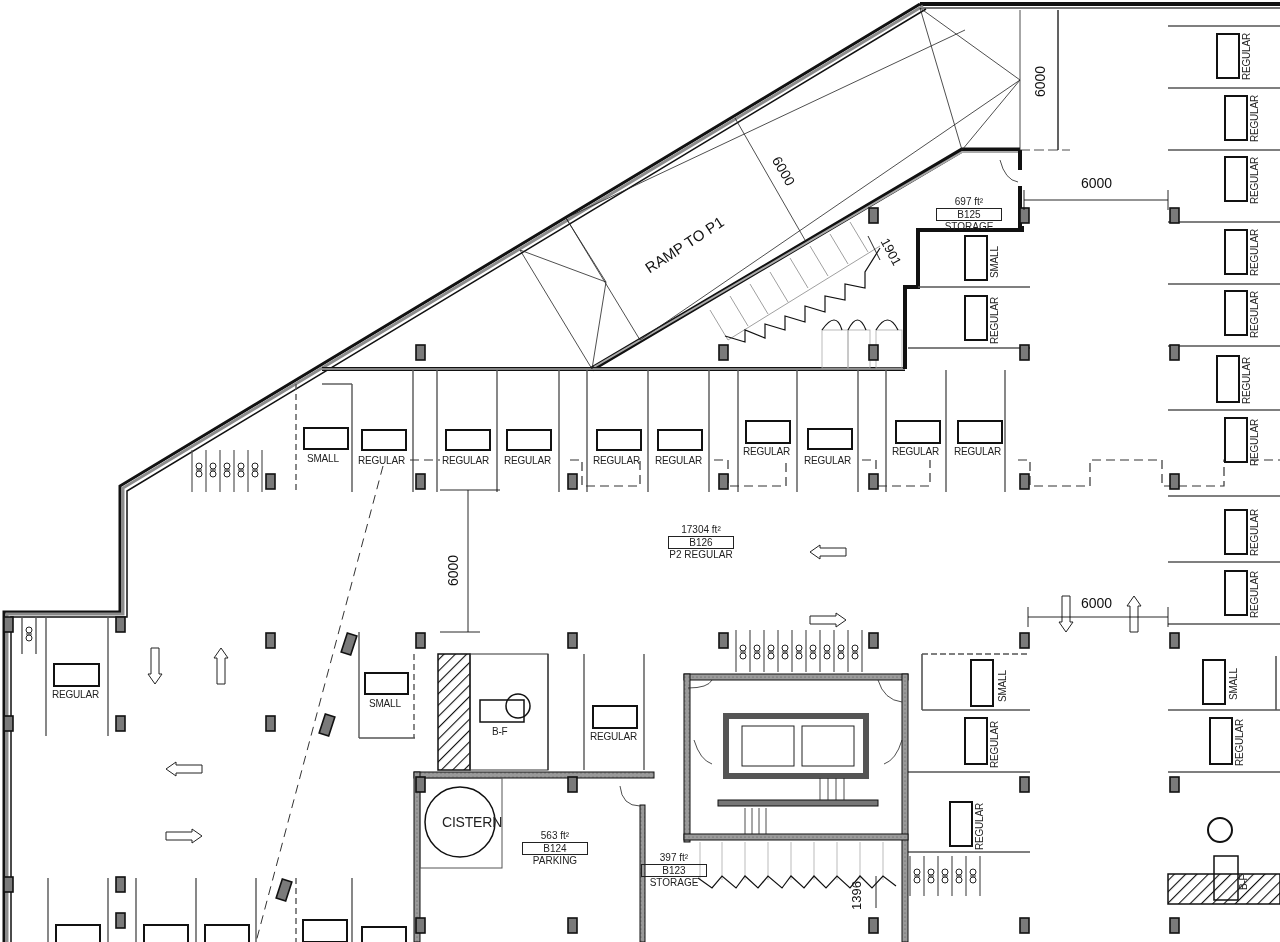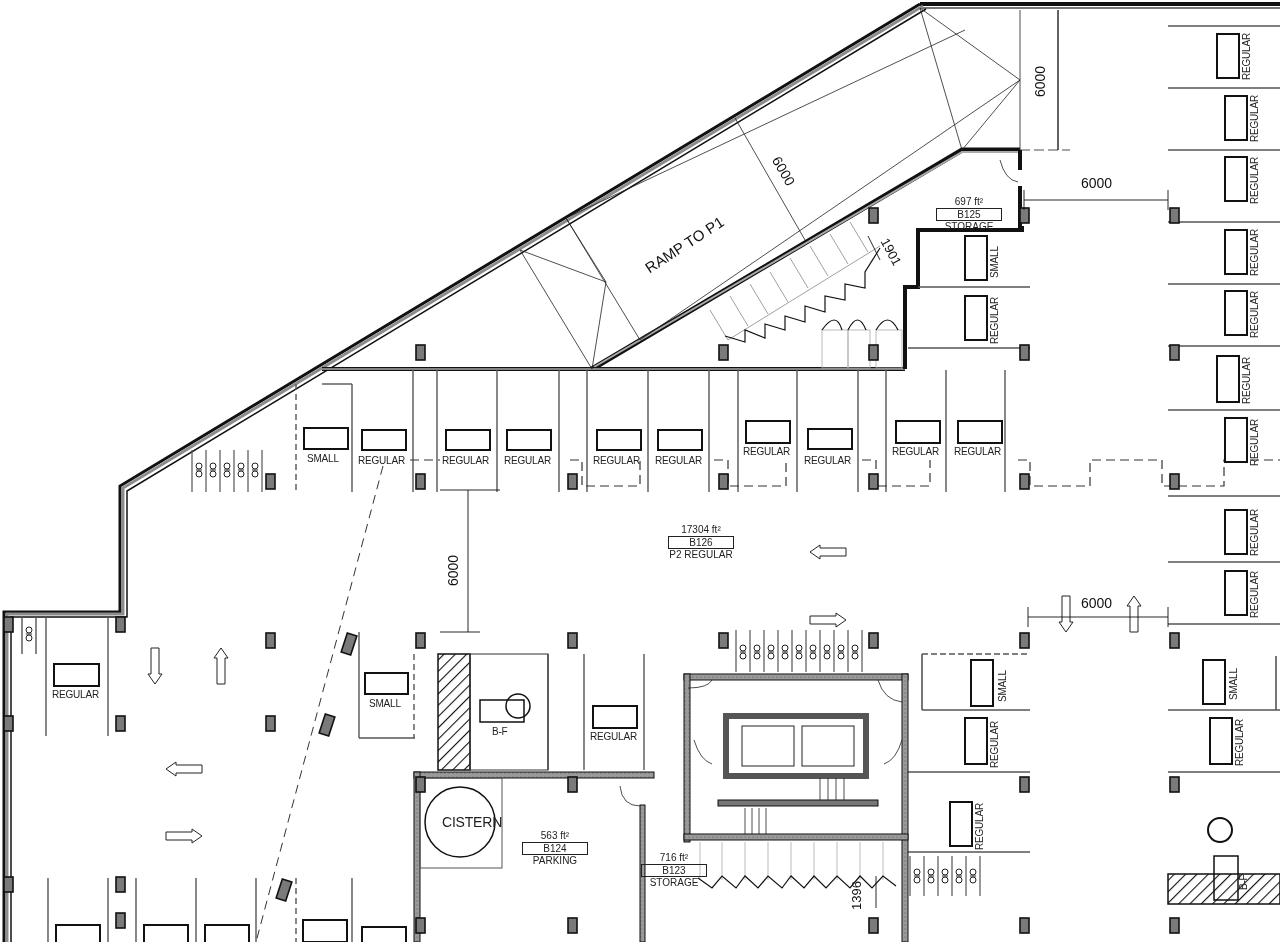--- a/index.html
+++ b/index.html
@@ -417,21 +417,21 @@
   <div>697 ft²</div>
   <div><span class="tag">B125</span></div>
   <div>STORAGE</div>
 </div>
 <div class="room" style="left:520px;top:830px;width:70px;">
   <div>563 ft²</div>
   <div><span class="tag">B124</span></div>
   <div>PARKING</div>
 </div>
 <div class="room" style="left:639px;top:852px;width:70px;">
-  <div>716 ft²</div>
+  <div>397 ft²</div>
   <div><span class="tag">B123</span></div>
   <div>STORAGE</div>
 </div>
 
 <div class="lbl" style="left:442px;top:817px;font-size:14px;">CISTERN</div>
 <div class="lbl" style="left:492px;top:726px;">B-F</div>
 <div class="lbl v" style="left:1238px;top:890px;">B-F</div>
 
 <div class="lbl" style="left:307px;top:453px;">SMALL</div>
 <div class="lbl" style="left:358px;top:455px;">REGULAR</div>

